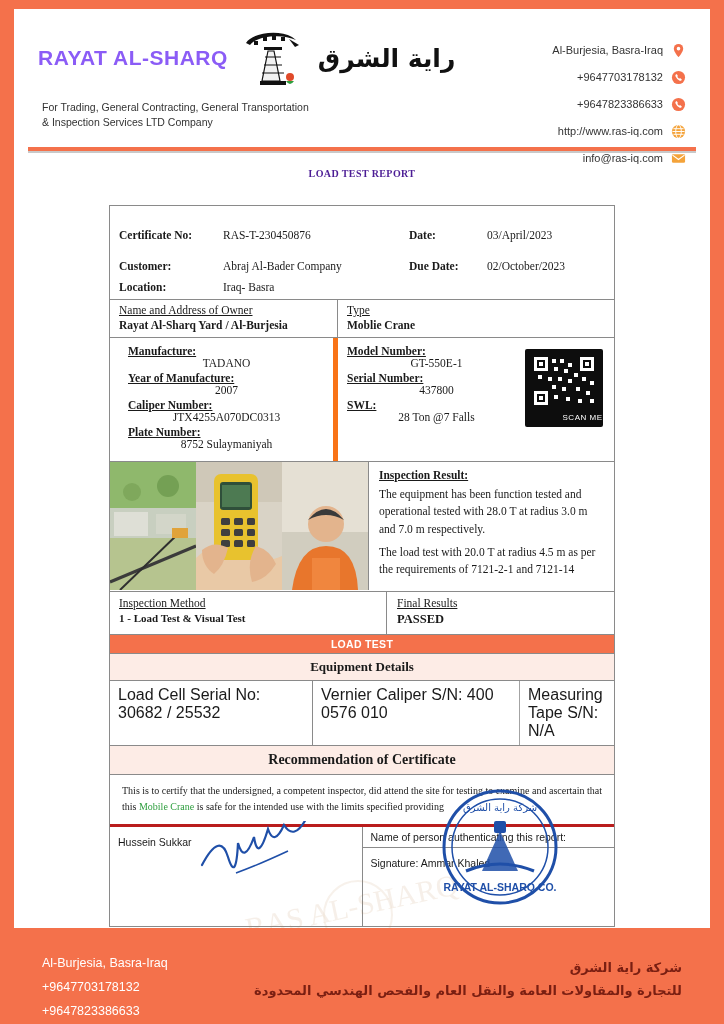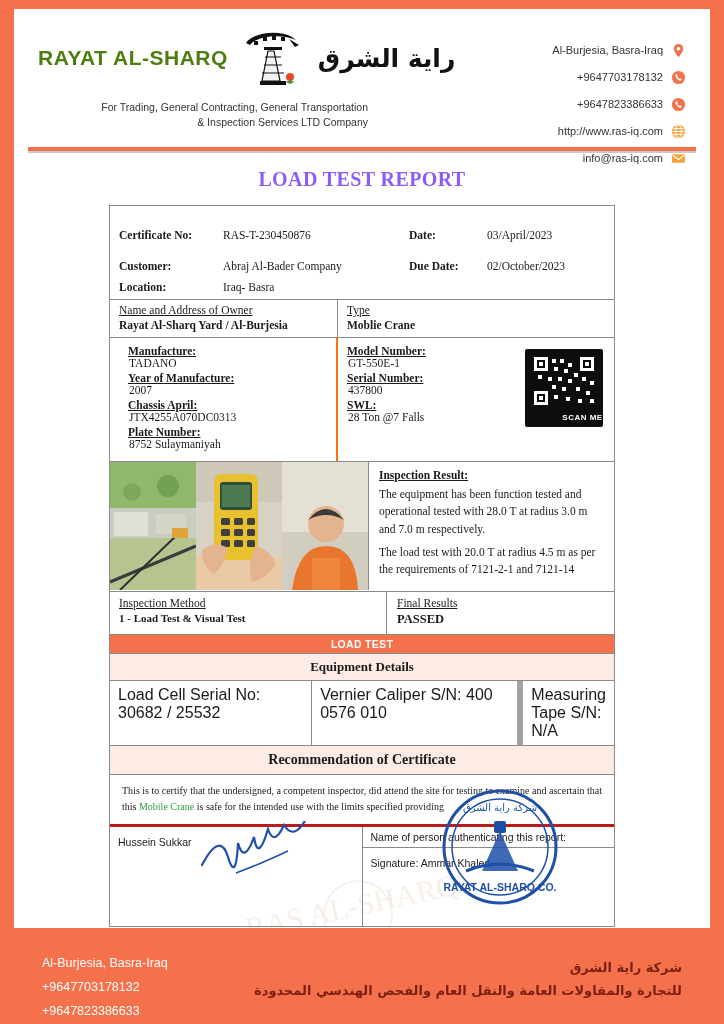--- a/index.html
+++ b/index.html
@@ -20,48 +20,48 @@
   }
   .topbar{position:absolute;top:0;left:0;right:0;height:9px;background:#f4714b;}
   .inner{position:absolute;left:14px;right:14px;top:9px;bottom:0;}
 
   
   .header{position:relative;height:140px;}
   .logo-wrap{position:absolute;left:10px;top:18px;width:330px;}
   .logo-row{display:flex;align-items:center;gap:6px;}
   .logo-en{
     font-family:"Liberation Sans",sans-serif;
-    font-weight:bold;font-size:21px;letter-spacing:.5px;color:#4d7c0f;
+    font-weight:bold;font-size:21px;letter-spacing:.5px;color:#8b5cf6;
     white-space:nowrap;
   }
   .logo-mark{width:78px;height:62px;position:relative;}
   .logo-ar{
     font-size:25px;font-weight:bold;color:#111;
     font-family:"DejaVu Sans",sans-serif;
     white-space:nowrap;direction:rtl;
   }
   .logo-sub{
     margin-top:11px;margin-left:4px;
     font-family:"Liberation Sans",sans-serif;
-    font-size:10.5px;color:#333;line-height:1.45;text-align:right;
+    font-size:10.5px;color:#333;line-height:1.45;
   }
   .contact{
     position:absolute;right:10px;top:34px;width:250px;
     font-family:"Liberation Sans",sans-serif;font-size:11px;color:#333;
     text-align:right;line-height:1;
   }
   .contact .crow{display:flex;justify-content:flex-end;align-items:center;gap:8px;margin-bottom:12px;}
   .cicon{width:15px;height:15px;flex:0 0 15px;display:inline-block;}
   .hr-orange{position:absolute;left:0;right:0;top:138px;height:4px;background:#f4714b;}
   .hr-grey{position:absolute;left:0;right:0;top:142px;height:2px;background:#c9c9c9;}
 
   
   .doc-title{
-    text-align:center;font-weight:bold;font-size:20px;
-    letter-spacing:.4px;margin-top:19px;color:#8b5cf6;
+    text-align:center;font-weight:bold;font-size:10px;
+    letter-spacing:.4px;margin-top:19px;color:#4c1d95;
   }
 
   
   .sheet{
     position:absolute;left:81px;right:81px;top:196px;
     border:1px solid #8a8a8a;
     font-size:11.5px;
   }
   .sec{border-bottom:1px solid #8a8a8a;}
 
@@ -73,35 +73,35 @@
   .ident .dk{width:78px;font-weight:bold;text-align:left;}
   .ident .dv{width:118px;margin-top:17px;}
 
   .owner{display:flex;border-bottom:1px solid #8a8a8a;}
   .owner .left{flex:1;padding:4px 9px 6px 9px;border-right:1px solid #8a8a8a;}
   .owner .right{width:258px;padding:4px 9px 6px 9px;}
   .sm-underline{text-decoration:underline;font-size:11.5px;}
   .bold{font-weight:bold;}
 
   .specs{display:flex;border-bottom:1px solid #8a8a8a;}
-  .specs .left{flex:1;padding:7px 9px 8px 18px;border-right:2px solid #f97316;}
+  .specs .left{flex:1;padding:7px 9px 8px 18px;border-right:5px solid #f97316;}
   .specs .right{width:258px;padding:7px 9px 8px 9px;display:flex;}
   .specs .rtxt{flex:1;}
   .kv{margin-bottom:3px;}
   .kv .k{font-weight:bold;text-decoration:underline;}
-  .kv .v{padding-left:1px;}
+  .kv .v{padding-left:1px;text-align:center;}
 
   .qr{
     width:78px;height:78px;background:#0d0d0d;margin-top:4px;margin-right:2px;
     position:relative;border-radius:2px;
   }
   .qr .grid{position:absolute;left:7px;top:6px;width:64px;height:52px;}
   .qr .scan{
     position:absolute;left:1px;right:0;bottom:5px;text-align:center;
-    color:#fff;font-family:"Liberation Sans",sans-serif;font-size:8px;font-weight:bold;
+    color:#fff;font-family:"Liberation Sans",sans-serif;font-size:8px;font-weight:normal;
     letter-spacing:.5px;
     margin-left:36px;
   }
 
   .photos{display:flex;border-bottom:1px solid #8a8a8a;}
   .photos .left{width:258px;border-right:1px solid #8a8a8a;height:128px;display:flex;}
   .photos .right{flex:1;padding:7px 10px;}
   .ph{flex:1;position:relative;overflow:hidden;}
   .res-title{font-weight:bold;text-decoration:underline;margin-bottom:5px;}
   .res-p{line-height:1.5;margin:0 0 6px 0;}
@@ -117,21 +117,21 @@
     border-bottom:1px solid #8a8a8a;
   }
   .eq-bar{
     background:#fdece6;text-align:center;font-weight:bold;font-size:13px;
     padding:5px 0;border-bottom:1px solid #8a8a8a;
   }
   .eq-row{display:flex;border-bottom:1px solid #8a8a8a;font-size:16px;
     font-family:"Liberation Sans",sans-serif;}
   .eq-row div{padding:5px 8px;}
   .eq-row .c1{width:186px;border-right:1px solid #8a8a8a;}
-  .eq-row .c2{width:190px;border-right:6px solid #a3a3a3;}
+  .eq-row .c2{width:190px;border-right:1px solid #a3a3a3;}
   .eq-row .c3{flex:1;}
   .rec-bar{
     background:#fdece6;text-align:center;font-weight:bold;font-size:14px;
     padding:6px 0;border-bottom:1px solid #8a8a8a;
   }
   .certify{padding:8px 12px 10px 12px;border-bottom:3px solid #b91c1c;
     text-align:left;line-height:1.55;font-size:10px;}
   .certify .hl{color:#2e9e3e;}
   .sign-row{display:flex;min-height:96px;}
   .sign-row .left{flex:1;border-right:1px solid #8a8a8a;}
@@ -293,21 +293,21 @@
         <div class="left">
           <div class="kv">
               <div class="k">Manufacture:</div>
             <div class="v">TADANO</div>
             </div>
           <div class="kv">
               <div class="k">Year of Manufacture:</div>
             <div class="v">2007</div>
             </div>
           <div class="kv">
-              <div class="k">Chassis April:</div>
+              <div class="k">Caliper Number:</div>
             <div class="v">JTX4255A070DC0313</div>
             </div>
           <div class="kv">
               <div class="k">Plate Number:</div>
             <div class="v">8752 Sulaymaniyah</div>
             </div>
         </div>
         <div class="right">
           <div class="rtxt">
             <div class="kv">

